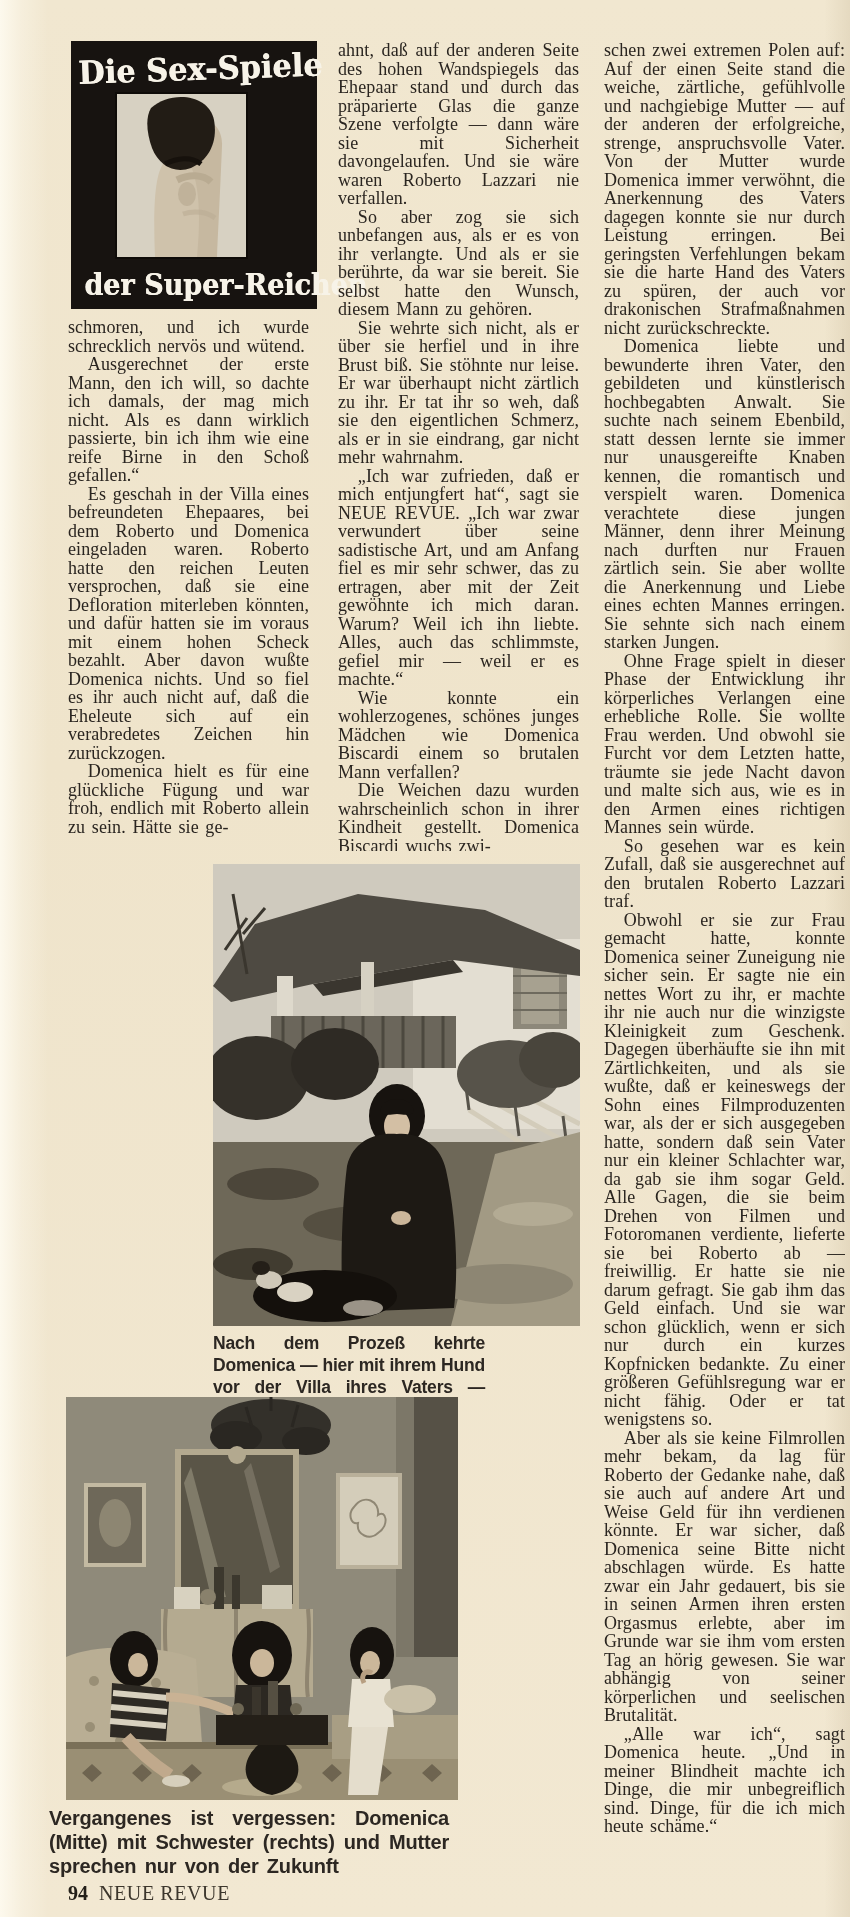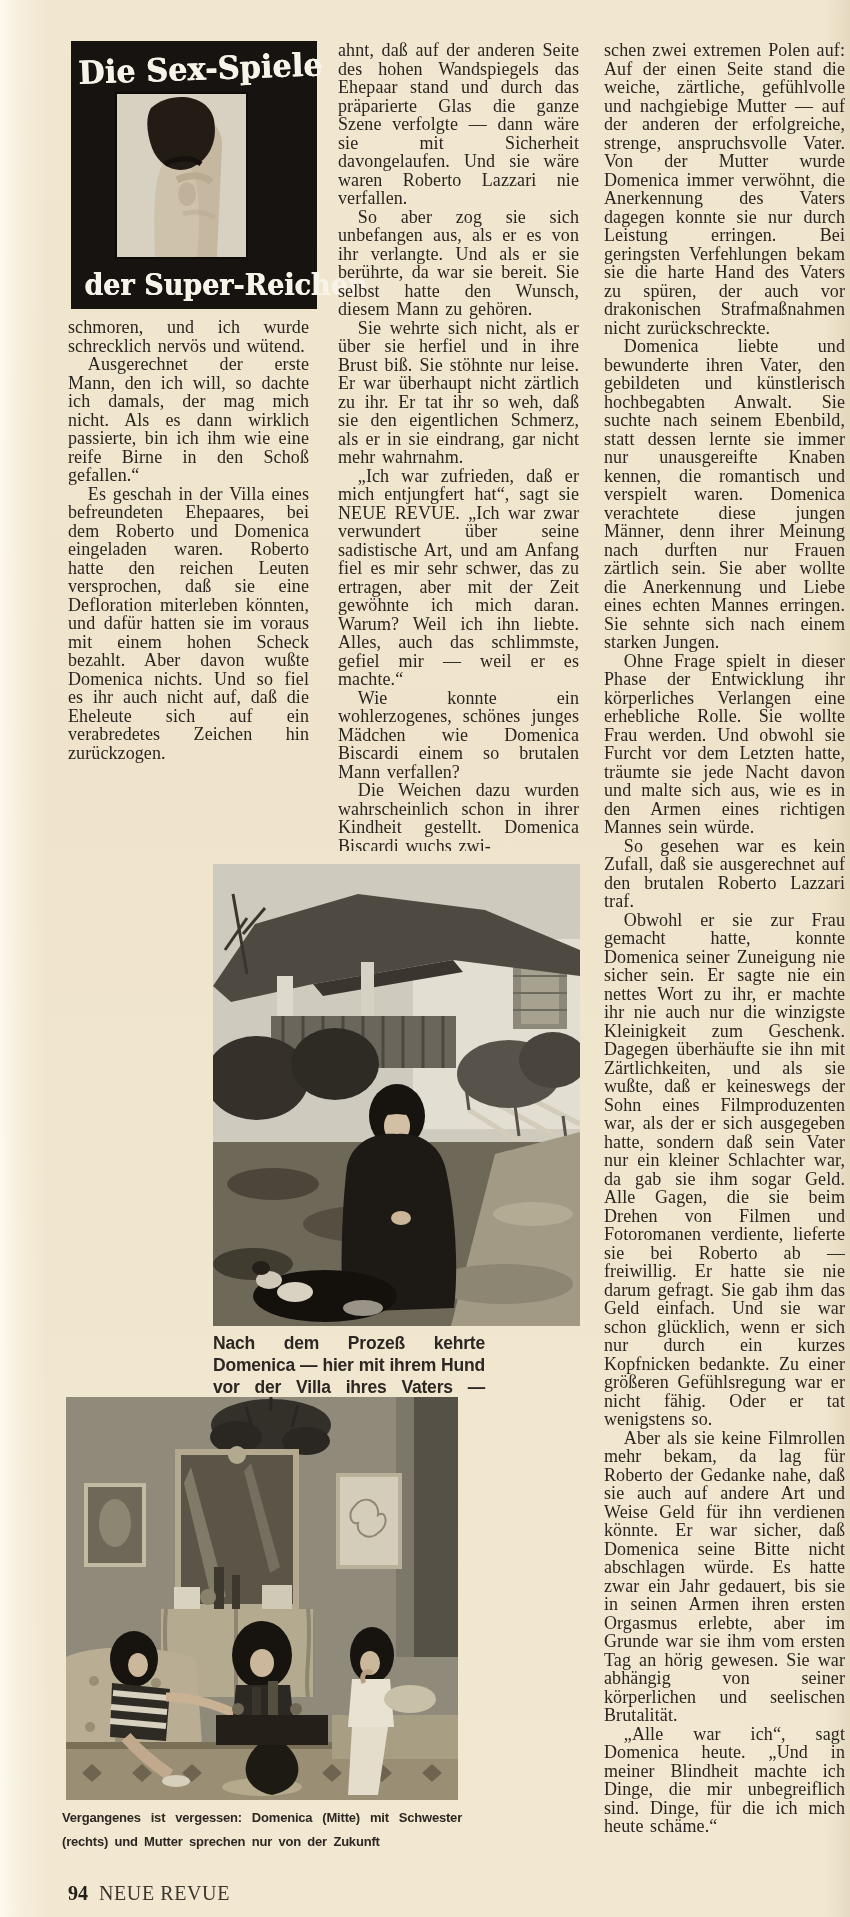--- a/index.html
+++ b/index.html
@@ -58,21 +58,21 @@
   .photo-room{left:66px;top:1397px;width:392px;height:403px;}
 
   
   .caption{
     position:absolute;
     font-family:"Liberation Sans","DejaVu Sans",sans-serif;
     font-weight:bold;color:#2c2722;
     text-align:justify;
   }
   .caption-villa{left:213px;top:1332px;width:272px;font-size:17.5px;line-height:22px;letter-spacing:-.2px;}
-  .caption-room{left:62px;top:1806px;width:400px;font-size:13px;line-height:24px;word-spacing:3px;letter-spacing:-.2px;}
+  .caption-room{left:49px;top:1806px;width:400px;font-size:20px;line-height:24px;word-spacing:3px;letter-spacing:-.2px;}
 
   
   .footer{
     position:absolute;left:68px;top:1882px;
     font-family:Liberation Serif, serif;
     font-size:20px;
   }
   .footer .pagenum{font-weight:bold;color:#231f19;}
   .footer .mag{font-weight:400;color:#3c362c;letter-spacing:.6px;margin-left:6px;}
 </style>
@@ -95,20 +95,21 @@
         <ellipse cx="70" cy="100" rx="9" ry="12" fill="#bcae96" opacity=".8"></ellipse>
       </svg>
     </div>
     <div class="title-line l2">der Super-Reichen</div>
   </div>
 
   <div class="article-col col-1" lang="de">
     <p>schmoren, und ich wurde schrecklich nervös und wütend.</p>
     <p>Ausgerechnet der erste Mann, den ich will, so dachte ich damals, der mag mich nicht. Als es dann wirklich passierte, bin ich ihm wie eine reife Birne in den Schoß gefallen.“</p>
     <p>Es geschah in der Villa eines befreundeten Ehepaares, bei dem Roberto und Domenica eingeladen waren. Roberto hatte den reichen Leuten versprochen, daß sie eine Defloration miterleben könnten, und dafür hatten sie im voraus mit einem hohen Scheck bezahlt. Aber davon wußte Domenica nichts. Und so fiel es ihr auch nicht auf, daß die Eheleute sich auf ein verabredetes Zeichen hin zurückzogen.</p>
+    <p>Domenica hielt es für eine glückliche Fügung und war froh, endlich mit Roberto allein zu sein. Hätte sie ge-</p>
   </div>
 
   <div class="article-col col-2" lang="de">
     <p>ahnt, daß auf der anderen Seite des hohen Wandspiegels das Ehepaar stand und durch das präparierte Glas die ganze Szene verfolgte — dann wäre sie mit Sicherheit davongelaufen. Und sie wäre waren Roberto Lazzari nie verfallen.</p>
     <p>So aber zog sie sich unbefangen aus, als er es von ihr verlangte. Und als er sie berührte, da war sie bereit. Sie selbst hatte den Wunsch, diesem Mann zu gehören.</p>
     <p>Sie wehrte sich nicht, als er über sie herfiel und in ihre Brust biß. Sie stöhnte nur leise. Er war überhaupt nicht zärtlich zu ihr. Er tat ihr so weh, daß sie den eigentlichen Schmerz, als er in sie eindrang, gar nicht mehr wahrnahm.</p>
     <p>„Ich war zufrieden, daß er mich entjungfert hat“, sagt sie NEUE REVUE. „Ich war zwar verwundert über seine sadistische Art, und am Anfang fiel es mir sehr schwer, das zu ertragen, aber mit der Zeit gewöhnte ich mich daran. Warum? Weil ich ihn liebte. Alles, auch das schlimmste, gefiel mir — weil er es machte.“</p>
     <p>Wie konnte ein wohlerzogenes, schönes junges Mädchen wie Domenica Biscardi einem so brutalen Mann verfallen?</p>
     <p>Die Weichen dazu wurden wahrscheinlich schon in ihrer Kindheit gestellt. Domenica Biscardi wuchs zwi-</p>
   </div>

